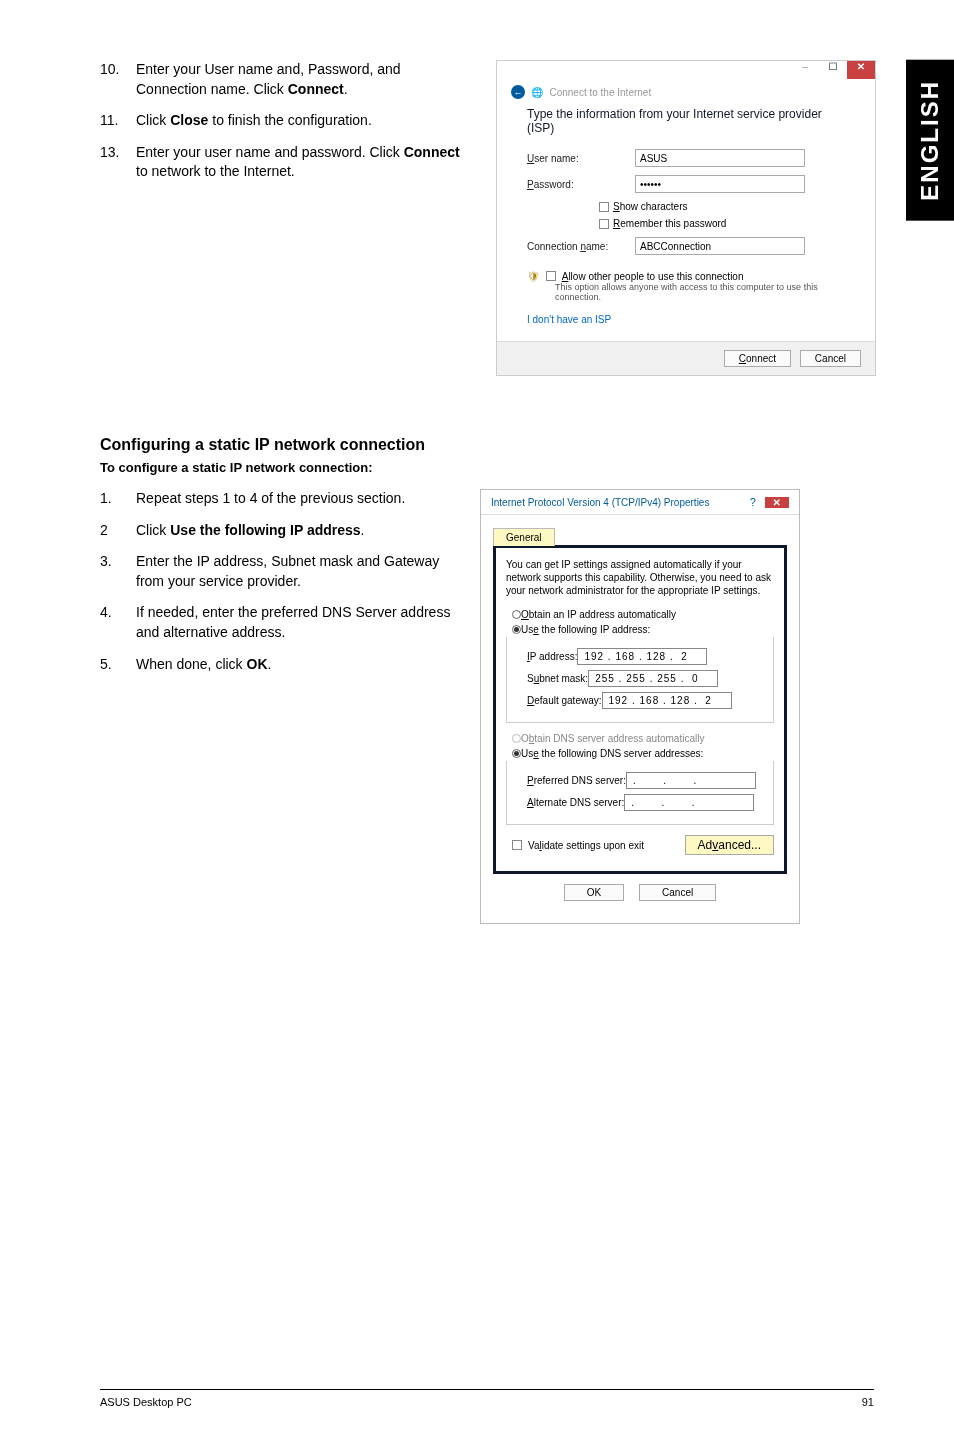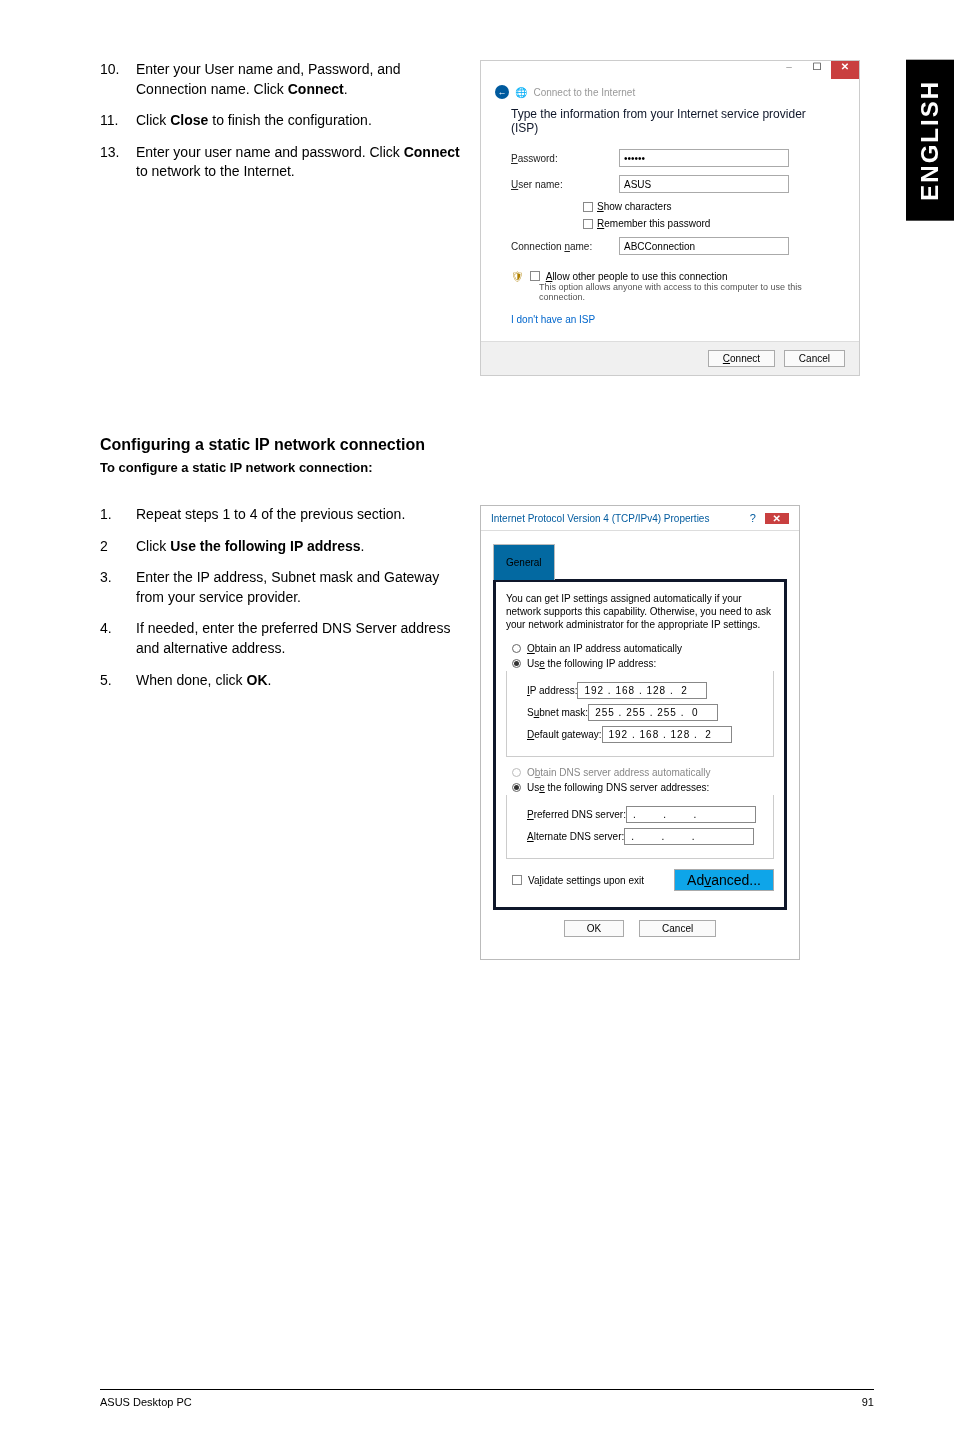--- a/index.html
+++ b/index.html
@@ -17,21 +17,21 @@
       top: 60px;
       background: #000;
       color: #fff;
       font-weight: bold;
       font-size: 24px;
       padding: 20px 10px;
       writing-mode: vertical-rl;
       transform: rotate(180deg);
       letter-spacing: 2px;
     }
-    .top-section { display: flex; gap: 20px; margin-bottom: 60px; }
+    .top-section { display: flex; gap: 36px; margin-bottom: 60px; }
     .left-col { flex: 0 0 360px; }
     .num-item { display: flex; margin-bottom: 12px; font-size: 14px; line-height: 1.4; }
     .num-item .num { flex: 0 0 36px; }
     .num-item .txt { flex: 1; }
     .bold { font-weight: bold; }
     .right-col { flex: 1; }
 
     
     .dialog1 {
       border: 1px solid #ccc;
@@ -53,42 +53,42 @@
     .d1-check-row { margin-left:72px; margin-bottom:6px; display:flex; align-items:center; gap:4px; }
     .d1-chk { width:10px; height:10px; border:1px solid #888; display:inline-block; }
     .d1-allow { margin-top:16px; display:flex; gap:6px; align-items:flex-start; }
     .d1-sub { margin-left:28px; color:#555; font-size:9px; }
     .d1-link { color:#0066cc; margin-top:12px; display:block; }
     .d1-footer { background:#f0f0f0; padding:8px 14px; text-align:right; border-top:1px solid #ddd; }
     .d1-btn { border:1px solid #aaa; background:#fafafa; padding:2px 14px; font-size:10px; margin-left:6px; }
 
     
     .section2-h { font-weight:bold; font-size:16px; margin-bottom:6px; }
-    .section2-sub { font-weight:bold; font-size:13px; margin-bottom:30px; }
+    .section2-sub { font-weight:bold; font-size:13px; margin-bottom:14px; }
     .bottom-section { display:flex; gap:20px; }
 
     
     .dialog2 { border:1px solid #bbb; width:320px; font-size:10px; background:#fff; }
     .d2-title { background:#fff; color:#005a9e; padding:6px 10px; display:flex; justify-content:space-between; align-items:center; border-bottom:1px solid #ddd; }
     .d2-help { color:#005a9e; font-size:11px; margin-right:6px; }
     .d2-close { background:#c94040; color:#fff; padding:0 8px; font-weight:bold; }
     .d2-body { padding:12px; }
-    .d2-tab { border:1px solid #bbb; border-bottom:none; display:inline-block; padding:12px 12px; background:#0369a1; position:relative; top:1px; }
+    .d2-tab { border:1px solid #bbb; border-bottom:none; display:inline-block; padding:3px 12px; background:#fef9c3; position:relative; top:1px; }
     .d2-panel { border:3px solid #0f172a; padding:10px; }
     .d2-desc { margin-bottom:12px; line-height:1.3; }
-    .d2-radio-row { display:flex; align-items:center; gap:6px; margin:4px 0 4px 6px; }
+    .d2-radio-row { display:flex; align-items:center; margin:4px 0 4px 6px; }
     .d2-radio { width:9px; height:9px; border:1px solid #666; border-radius:50%; display:inline-flex; align-items:center; justify-content:center; }
     .d2-radio.sel::after { content:''; width:5px; height:5px; background:#333; border-radius:50%; }
     .d2-radio.dis { border-color:#bbb; }
     .d2-field-group { border:1px solid #ccc; border-top:none; padding:6px 10px 8px 20px; margin-top:-2px; margin-bottom:10px; }
     .d2-frow { display:flex; align-items:center; margin:5px 0; }
     .d2-ip { border:1px solid #888; padding:2px 6px; width:130px; text-align:left; font-size:10px; letter-spacing:1px; height:17px; }
     .d2-dis { color:#888; }
     .d2-val-row { display:flex; align-items:center; gap:13px; margin:10px 0 6px 6px; justify-content:space-between; }
-    .d2-adv-btn { border:1px solid #aaa; background:#0ea5e9; padding:2px 12px; font-size:14px; }
+    .d2-adv-btn { border:1px solid #aaa; background:#fef9c3; padding:2px 12px; font-size:12px; }
     .d2-footer { text-align:center; padding:10px; }
     .d2-fbtn { border:1px solid #aaa; background:#fafafa; padding:2px 22px; margin:0 6px; font-size:10px; }
     .underline { text-decoration: underline; }
     .shield-icon { color:#b08000; font-size:10px; }
 
     .page-footer { position:absolute; bottom:30px; left:100px; right:80px; border-top:1px solid #000; padding-top:6px; display:flex; justify-content:space-between; font-size:11px; }
   </style>
 </head>
 <body>
 
@@ -118,26 +118,26 @@
         <div class="tb-btn tb-close">✕</div>
       </div>
       <div class="d1-back">
         <span class="back-arrow">←</span>
         <span style="color:#7ca8cc;">🌐</span>
         <span style="color:#999;">Connect to the Internet</span>
       </div>
       <div class="d1-body">
         <div class="d1-h">Type the information from your Internet service provider (ISP)</div>
         <div class="d1-row">
+          <div class="d1-label"><span class="underline">U</span><span>ser name:</span></div>
+          <input class="d1-input" value="ASUS" style="">
+        </div>
+        <div class="d1-row">
           <div class="d1-label"><span class="underline">P</span><span>assword:</span></div>
           <input class="d1-input" value="••••••" style="">
-        </div>
-        <div class="d1-row">
-          <div class="d1-label"><span class="underline">U</span><span>ser name:</span></div>
-          <input class="d1-input" value="ASUS" style="">
         </div>
         <div class="d1-check-row">
           <span class="d1-chk"></span>
           <span><span class="underline">S</span>how characters</span>
         </div>
         <div class="d1-check-row">
           <span class="d1-chk"></span>
           <span><span class="underline">R</span>emember this password</span>
         </div>
         <div class="d1-row" style="margin-top:8px;">

